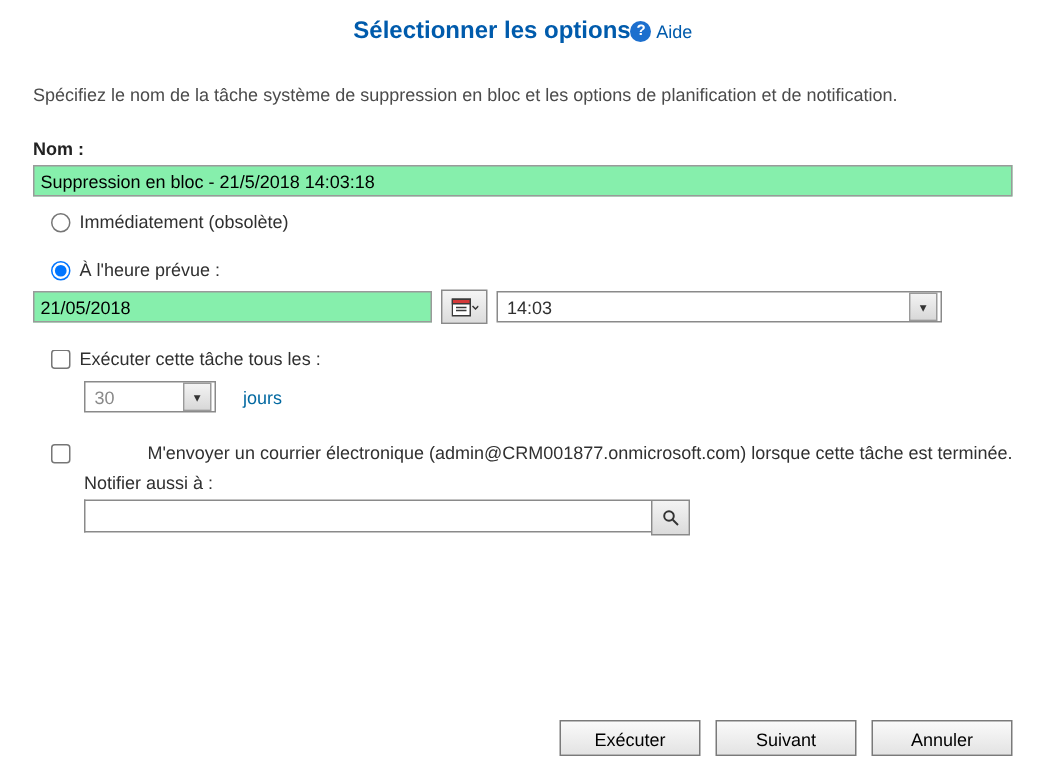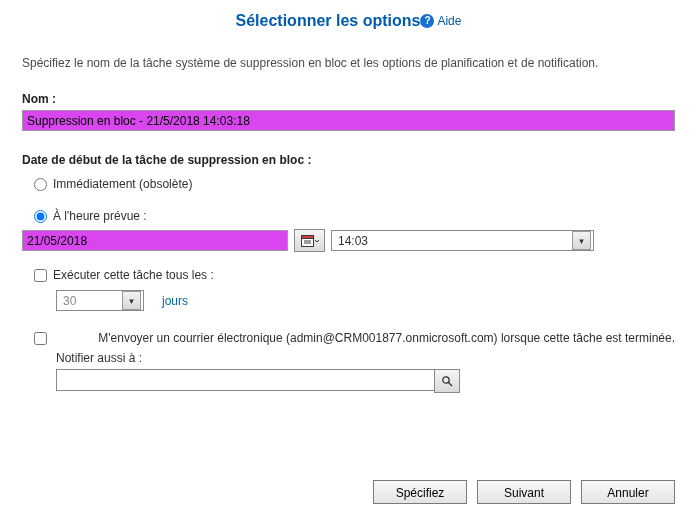--- a/index.html
+++ b/index.html
@@ -61,21 +61,21 @@
     margin-top: 22px;
     margin-bottom: 4px;
   }
   .text-input {
     box-sizing: border-box;
     height: 21px;
     border: 1px solid #9a9a9a;
     font-family: inherit;
     font-size: 12px;
     padding: 1px 4px;
-    background: #d946ef;
+    background: #86efac;
   }
   .name-input { width: 100%; }
   .radio-row, .check-row {
     display: flex;
     align-items: center;
     gap: 6px;
     margin-left: 12px;
   }
   .radio-row { margin-top: 10px; }
   input[type=radio], input[type=checkbox] {
@@ -107,21 +107,21 @@
     box-sizing: border-box;
     height: 21px;
     border: 1px solid #8a8a8a;
     background: #fff;
     display: flex;
     align-items: center;
     justify-content: space-between;
     padding: 0 2px 0 6px;
     font-size: 12px;
   }
-  .time-select { width: 263px; gap: 48px; }
+  .time-select { width: 297px; gap: 48px; }
   .caret-btn {
     width: 17px;
     height: 17px;
     background: linear-gradient(#f3f3f3,#d8d8d8);
     border: 1px solid #9a9a9a;
     display: inline-flex;
     align-items: center;
     justify-content: center;
     font-size: 9px;
     color:#333;
@@ -202,21 +202,20 @@
       <span class="help-icon-wrap">?</span>
       <span>Aide</span>
     </span>
   </div>
 
   <div class="instructions">Spécifiez le nom de la tâche système de suppression en bloc et les options de planification et de notification.</div>
 
   <div class="field-label">Nom :</div>
   <input class="text-input name-input" type="text" value="Suppression en bloc - 21/5/2018 14:03:18" style="">
 
-  <div class="field-label">Date de début de la tâche de suppression en bloc :</div>
 
   <div class="radio-row">
     <input type="radio" name="start" style="">
     <span>Immédiatement (obsolète)</span>
   </div>
 
   <div class="scheduled-block">
     <div class="radio-row">
       <input type="radio" name="start" checked="" style="">
       <span>À l'heure prévue :</span>
@@ -264,18 +263,18 @@
       <div class="lookup-btn">
         <svg width="12" height="12" viewBox="0 0 12 12">
           <circle cx="5" cy="5" r="3.2" fill="none" stroke="#333" stroke-width="1.3"></circle>
           <line x1="7.5" y1="7.5" x2="11" y2="11" stroke="#333" stroke-width="1.3"></line>
         </svg>
       </div>
     </div>
   </div>
 
   <div class="footer">
-    <button class="btn">Spécifiez</button>
+    <button class="btn">Exécuter</button>
     <button class="btn">Suivant</button>
     <button class="btn">Annuler</button>
   </div>
 
 </div>
 
 </body></html>

